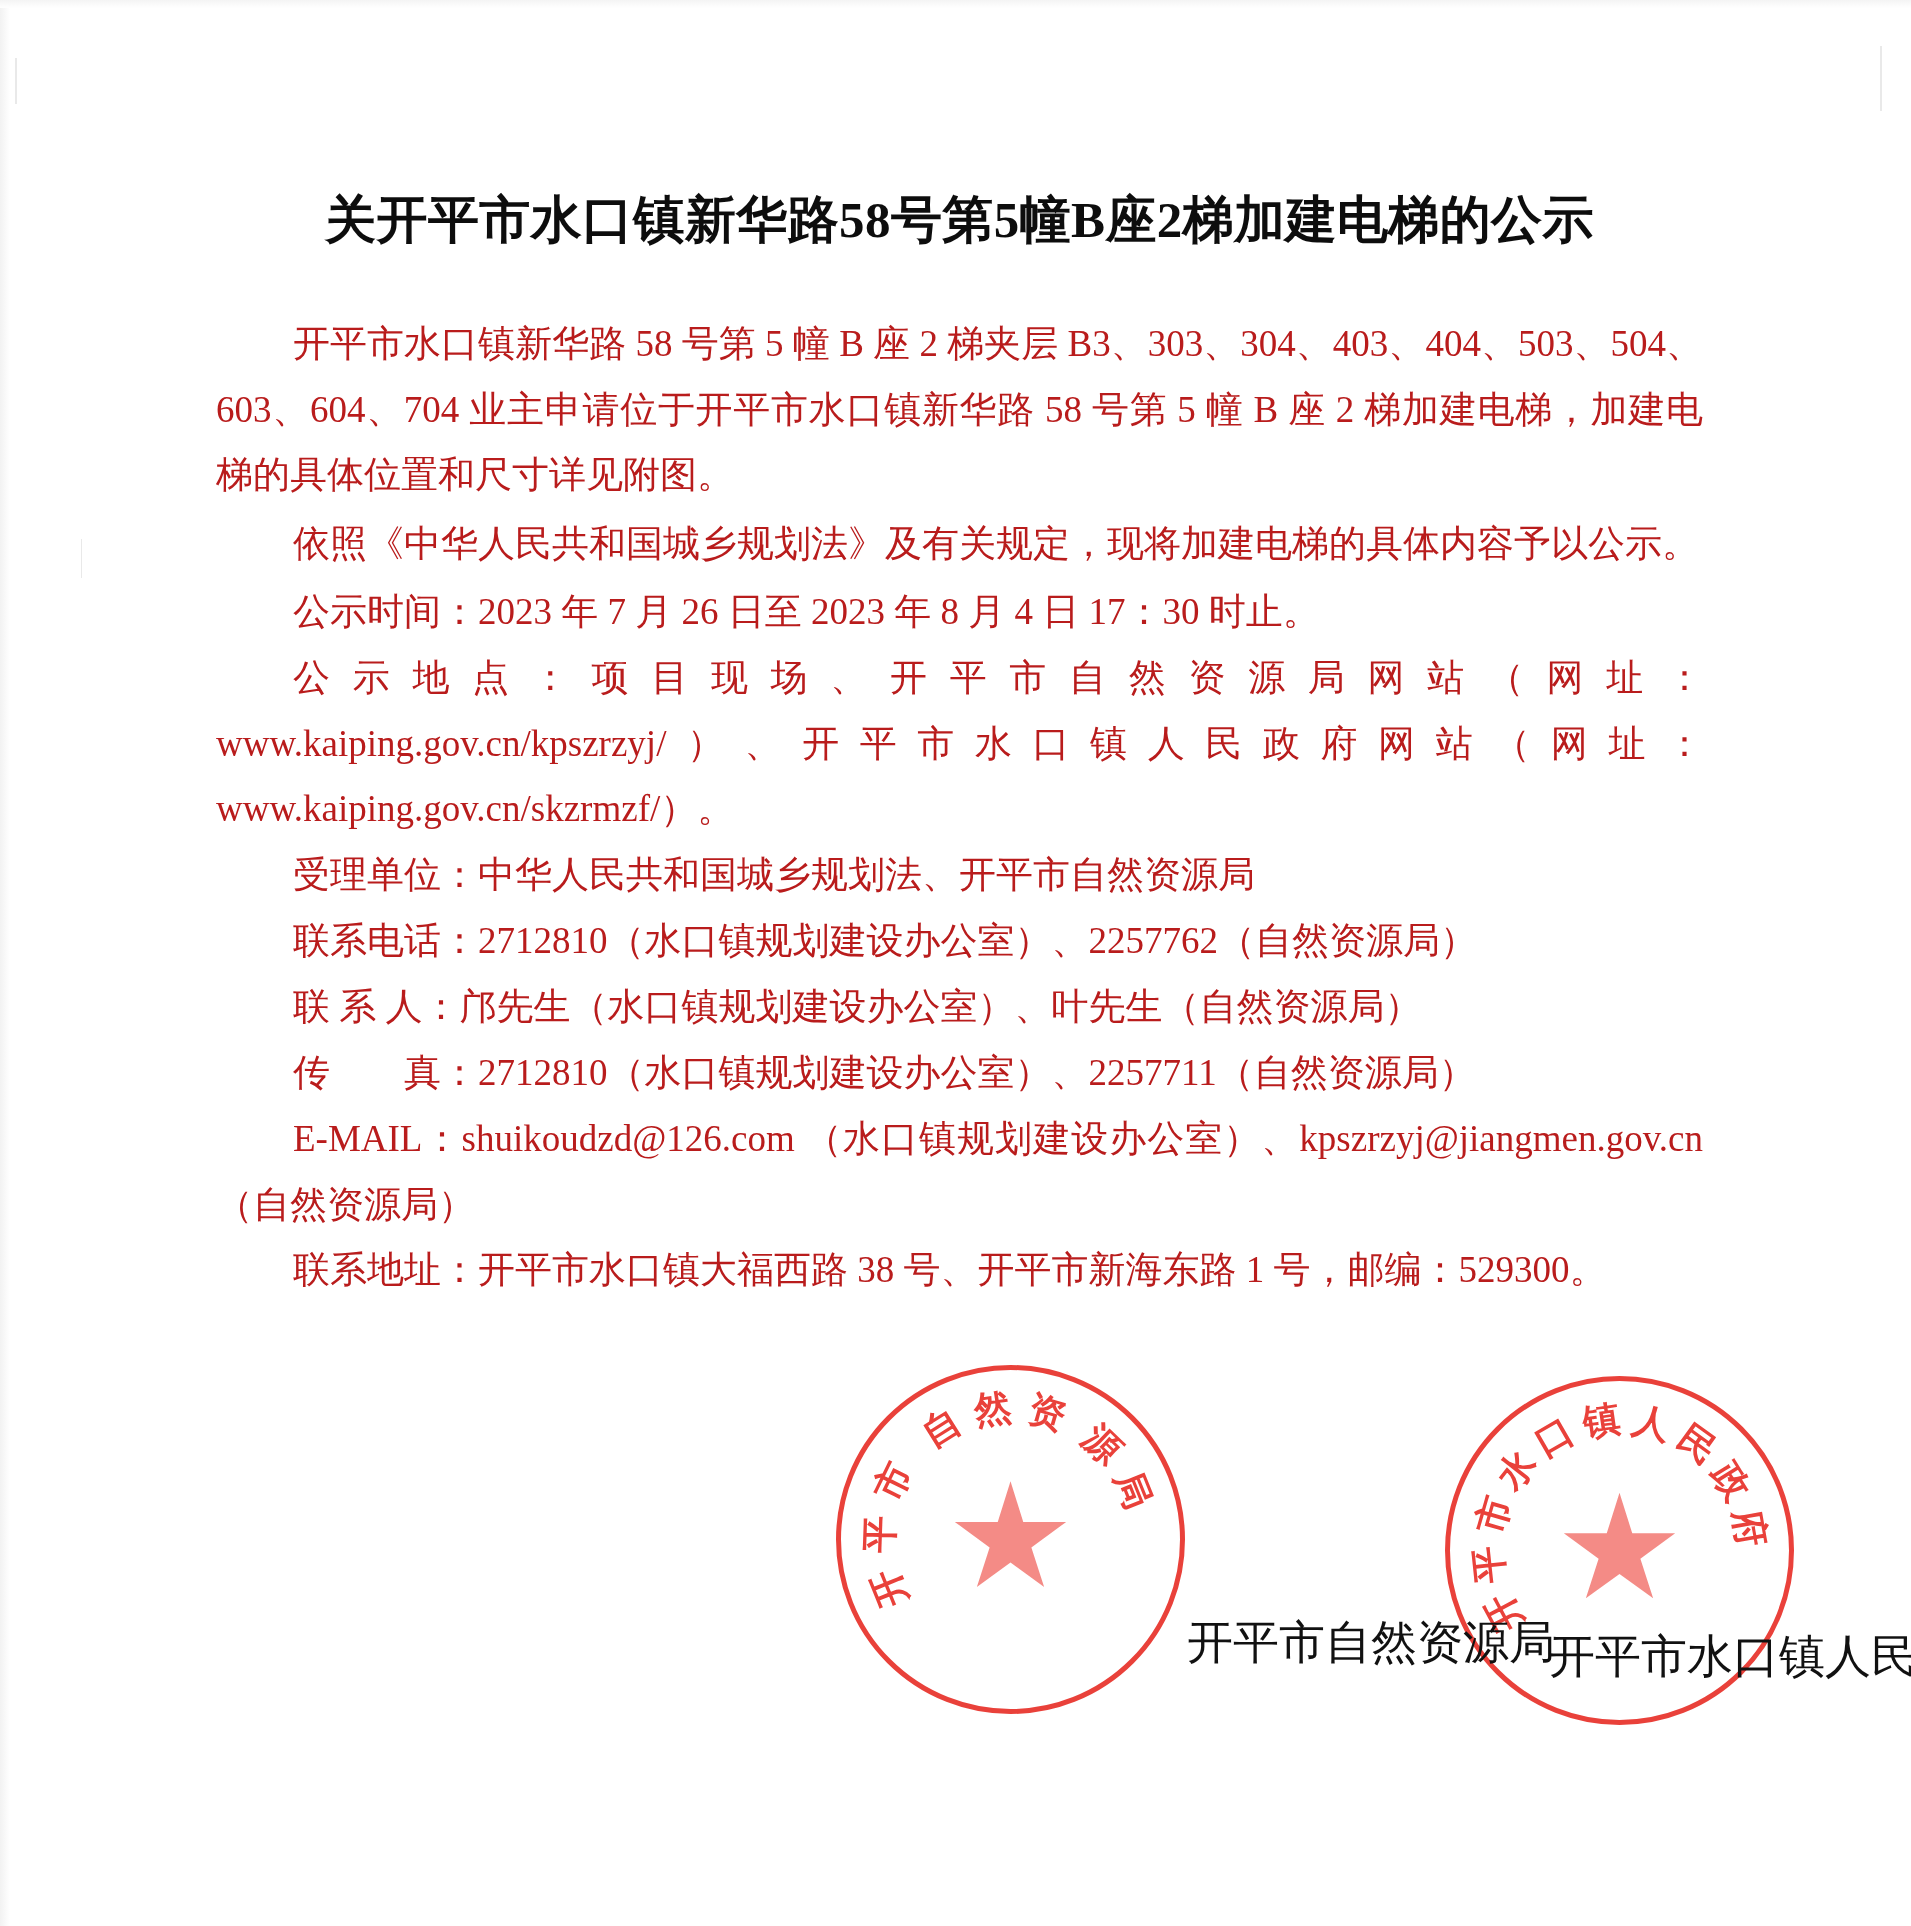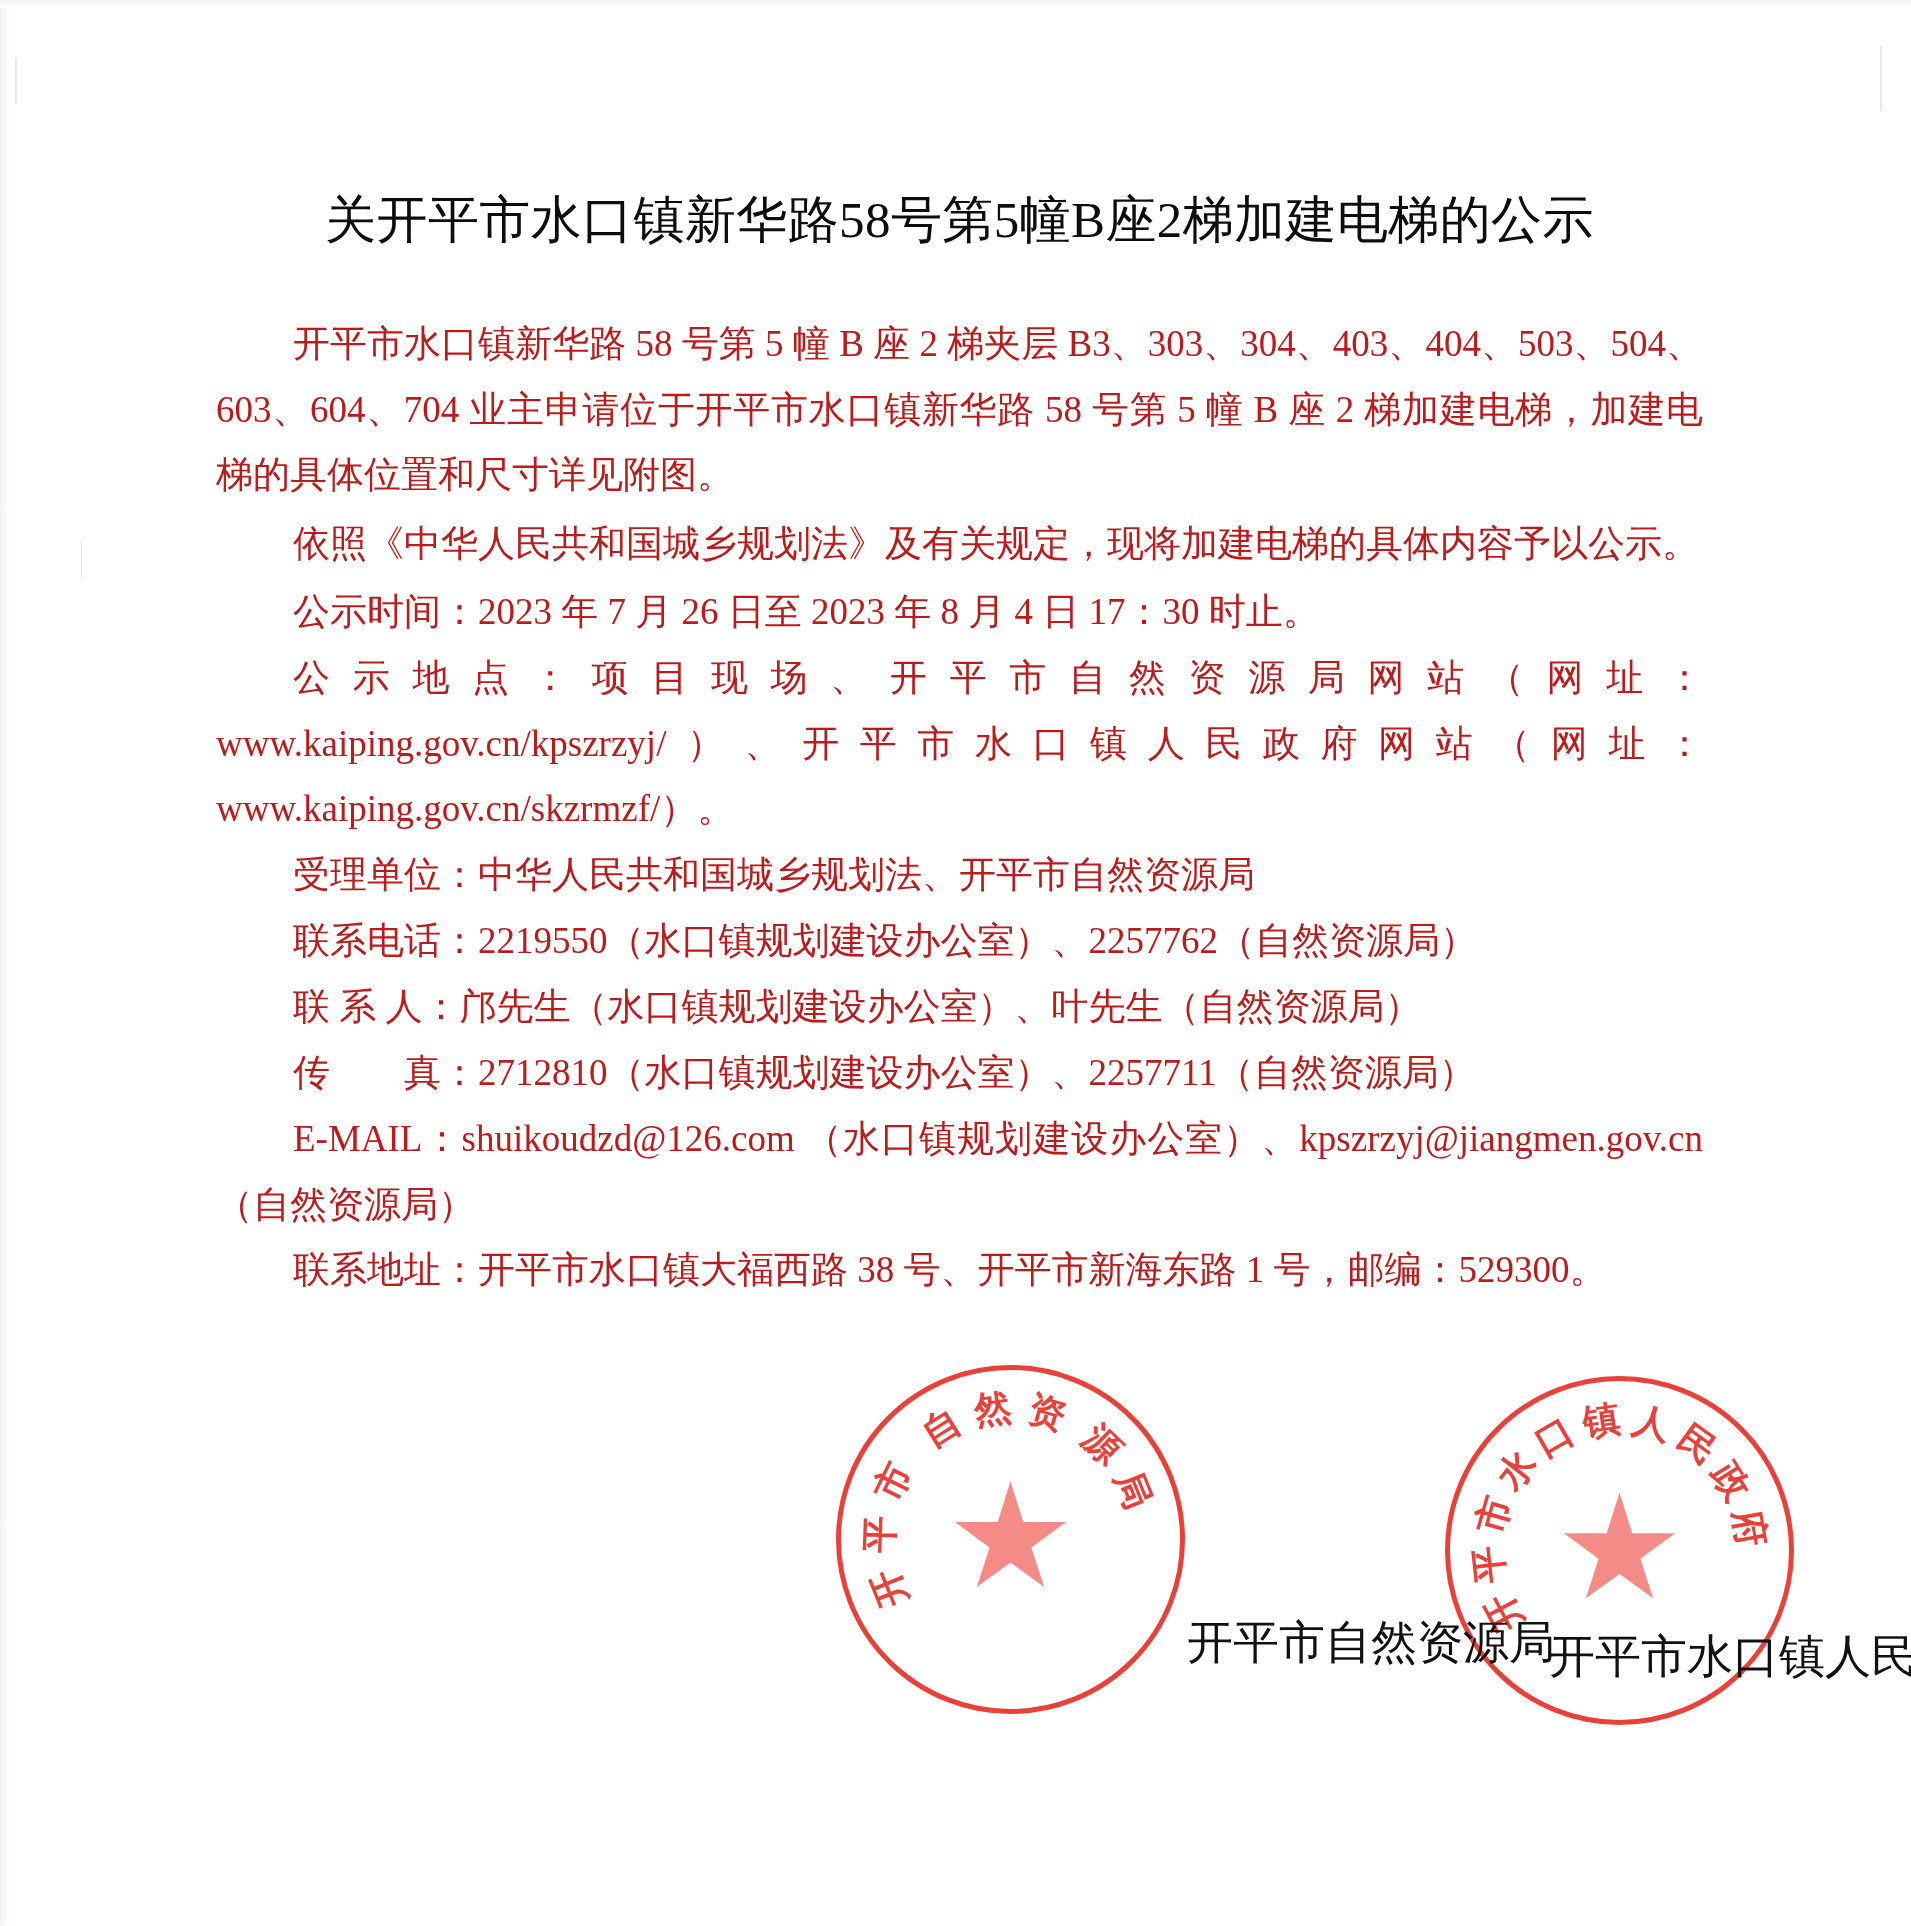--- a/index.html
+++ b/index.html
@@ -43,21 +43,21 @@
     left: 216px;
     top: 0;
     width: 1487px;
   }
 
   .doc-title {
     margin: 0;
     padding-top: 189px;
     text-align: center;
     font-family: "Liberation Serif", "DejaVu Serif", serif;
-    font-weight: normal;
+    font-weight: bold;
     font-size: 51px;
     line-height: 1.25;
     letter-spacing: 0.4px;
     color: #0d0d0d;
   }
 
   .body-block {
     margin-top: 58px;
     font-size: 37px;
     line-height: 1.78;
@@ -162,21 +162,21 @@
 
       <p class="para">依照《中华人民共和国城乡规划法》及有关规定，现将加建电梯的具体内容予以公示。</p>
 
 
       <p class="para tight"><span>公示时间：</span><span>2023 年 7 月 26 日至 2023 年 8 月 4 日 17：30 时止。</span></p>
 
       <p class="para tight"><span>公示地点：</span><span>项目现场、开平市自然资源局网站（网址：www.kaiping.gov.cn/kpszrzyj/）、开平市水口镇人民政府网站（网址：www.kaiping.gov.cn/skzrmzf/）。</span></p>
 
       <p class="para tight"><span>受理单位：</span><span>中华人民共和国城乡规划法、开平市自然资源局</span></p>
 
-      <p class="para tight"><span>联系电话：</span><span>2219550（水口镇规划建设办公室）、2257762（自然资源局）</span></p>
+      <p class="para tight"><span>联系电话：</span><span>2712810（水口镇规划建设办公室）、2257762（自然资源局）</span></p>
 
       <p class="para tight"><span>联 系 人：</span><span>邝先生（水口镇规划建设办公室）、叶先生（自然资源局）</span></p>
 
       <p class="para tight"><span>传　　真：</span><span>2712810（水口镇规划建设办公室）、2257711（自然资源局）</span></p>
 
       <p class="para tight"><span>E-MAIL：</span><span>shuikoudzd@126.com （水口镇规划建设办公室）、kpszrzyj@jiangmen.gov.cn（自然资源局）</span></p>
 
       <p class="para tight"><span>联系地址：</span><span>开平市水口镇大福西路 38 号、开平市新海东路 1 号，邮编：529300。</span></p>
 
     </div>

